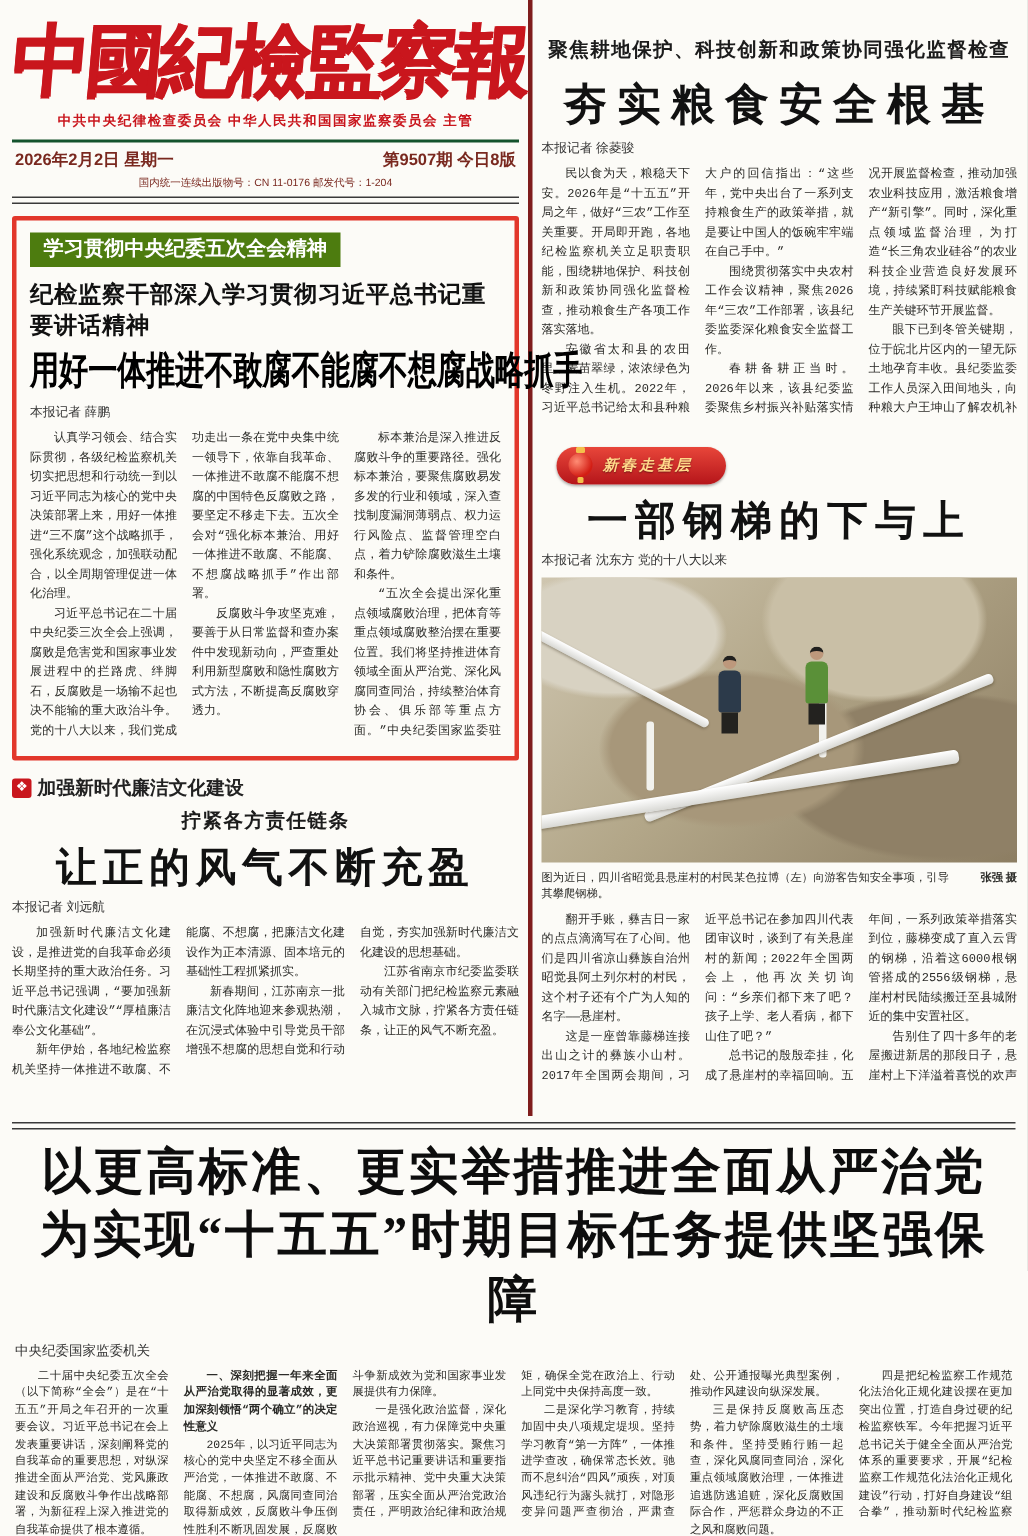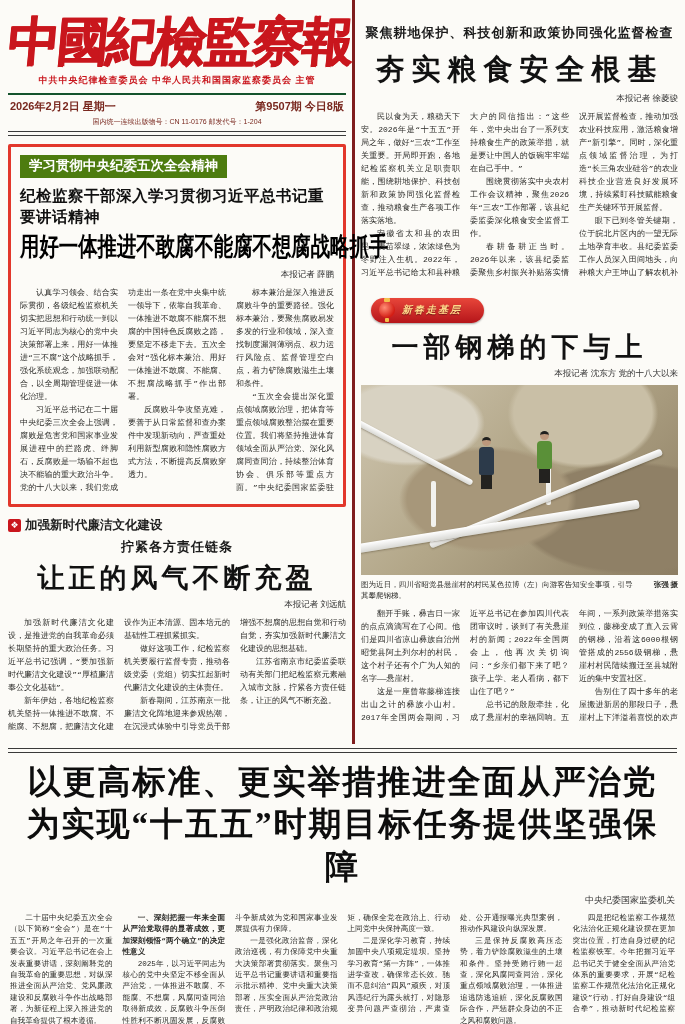--- a/index.html
+++ b/index.html
@@ -19,21 +19,21 @@
   .date-row{display:flex;justify-content:space-between;border-top:2px solid #14532d;
     margin-top:6px;padding:4px 2px 1px;color:#79281f;font-weight:bold;font-size:11px;
     font-family:"Liberation Sans",sans-serif;text-align:center;}
   .reg-line{text-align:center;color:#79281f;font-size:7px;padding:2px 0 4px;
     font-family:"Liberation Sans",sans-serif;}
   .double-rule{height:3px;border-top:1px solid #3a3a3a;border-bottom:1px solid #3a3a3a;}
 
   
   .kicker{font-family:"Liberation Sans",sans-serif;font-weight:bold;text-align:center;
     font-size:13px;letter-spacing:1px;}
-  .byline{text-align:right;font-size:8.5px;color:#333;margin:3px 0 5px;
+  .byline{text-align:left;font-size:8.5px;color:#333;margin:3px 0 5px;
     font-family:"Liberation Sans",sans-serif;}
   .body-cols{column-gap:10px;text-align:justify;overflow:hidden;font-size:8px;
     line-height:13px;color:#2b2b28;}
   .body-cols p{margin:0;text-indent:2em;font-family:Liberation Mono, monospace;}
   .body-cols p.bold{font-weight:bold;text-indent:2em;}
 
   
   .grain{padding-top:24px;}
   .grain .headline{font-size:29px;font-weight:900;text-align:center;letter-spacing:7px;
     margin-top:8px;color:#111;}
@@ -151,21 +151,20 @@
         <div class="section-tag">
           <span class="tag-icon">❖</span>
           <span>加强新时代廉洁文化建设</span>
         </div>
         <div class="kicker">拧紧各方责任链条</div>
         <div class="headline">让正的风气不断充盈</div>
         <div class="byline">本报记者 刘远航</div>
         <div class="body-cols">
             <p>加强新时代廉洁文化建设，是推进党的自我革命必须长期坚持的重大政治任务。习近平总书记强调，“要加强新时代廉洁文化建设”“厚植廉洁奉公文化基础”。</p>
             <p>新年伊始，各地纪检监察机关坚持一体推进不敢腐、不能腐、不想腐，把廉洁文化建设作为正本清源、固本培元的基础性工程抓紧抓实。</p>
-            <p>做好这项工作，纪检监察机关要履行监督专责，推动各级党委（党组）切实扛起新时代廉洁文化建设的主体责任。</p>
             <p>新春期间，江苏南京一批廉洁文化阵地迎来参观热潮，在沉浸式体验中引导党员干部增强不想腐的思想自觉和行动自觉，夯实加强新时代廉洁文化建设的思想基础。</p>
             <p>江苏省南京市纪委监委联动有关部门把纪检监察元素融入城市文脉，拧紧各方责任链条，让正的风气不断充盈。</p>
           </div>
       </div>
     </div>
 
     <div class="col-right">
 
       <div class="grain">
         <div class="kicker">聚焦耕地保护、科技创新和政策协同强化监督检查</div>

